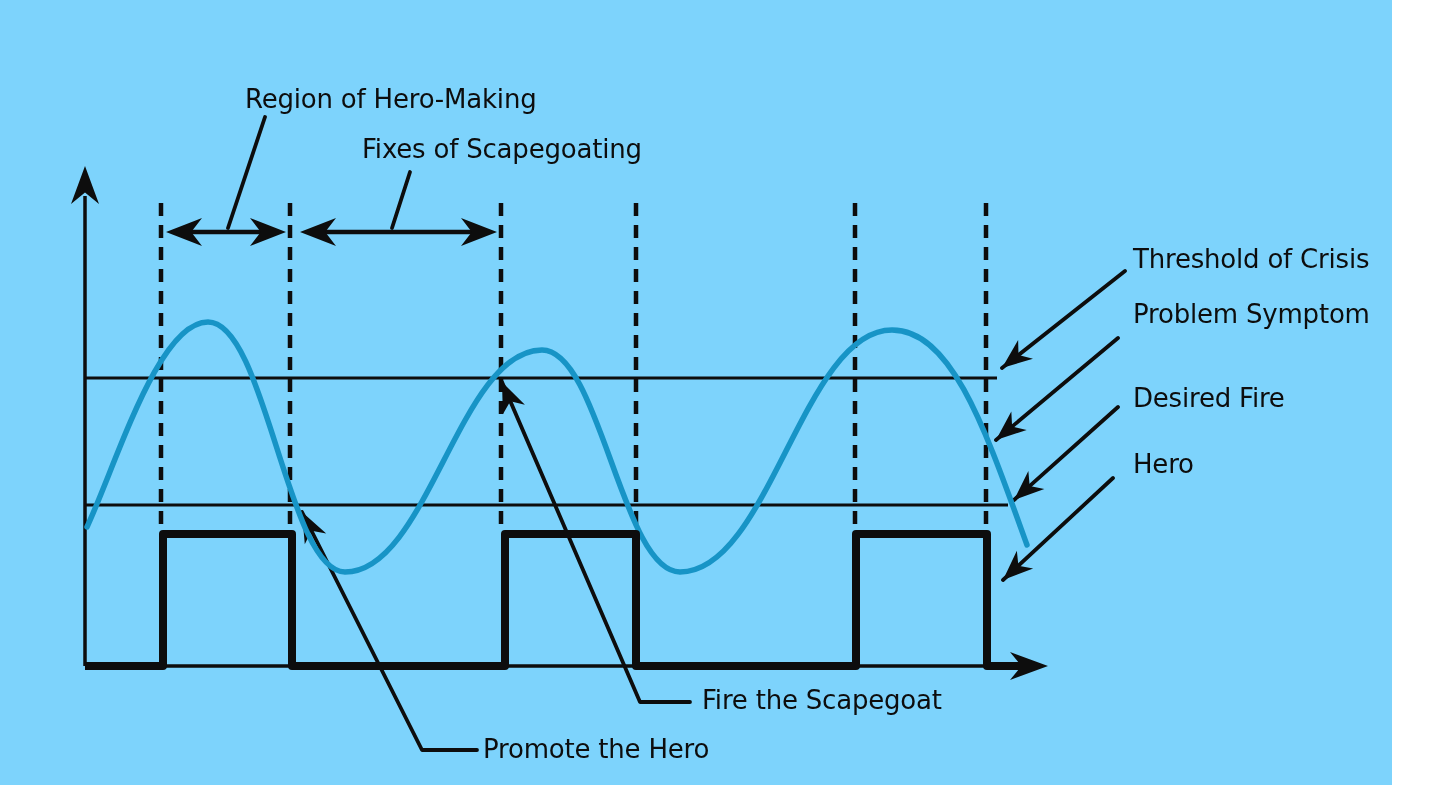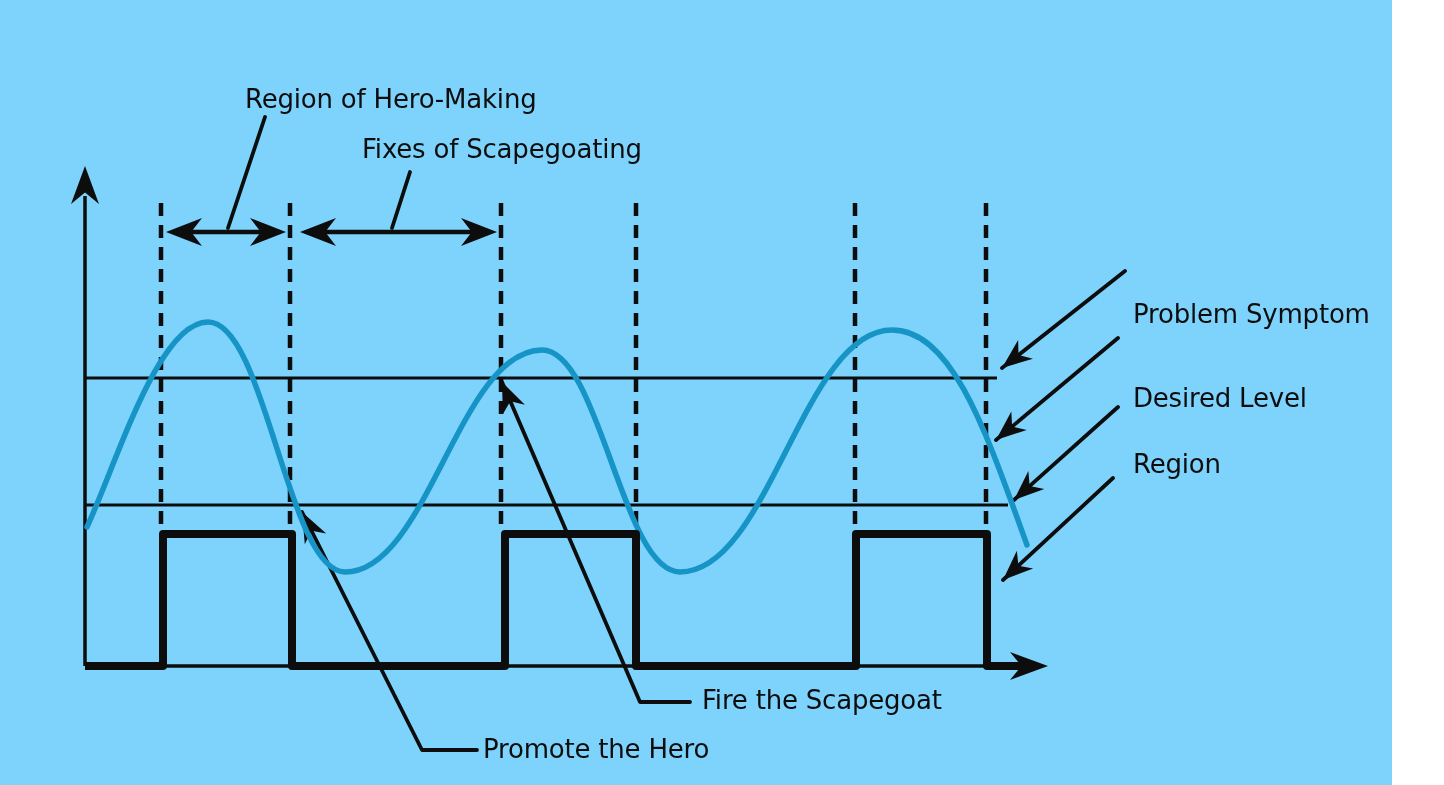--- a/index.html
+++ b/index.html
@@ -45,18 +45,19 @@
       <line x1="85" y1="666" x2="1036" y2="666" stroke="#0d0d0d" stroke-width="3.5"></line>
       <polygon points="0,0 -38,-14 -26.599999999999998,0 -38,14" fill="#0d0d0d" transform="translate(1048,666) rotate(0)"></polygon>
       <line x1="85" y1="666" x2="85" y2="196" stroke="#0d0d0d" stroke-width="3.5"></line>
       <polygon points="0,0 -38,-14 -26.599999999999998,0 -38,14" fill="#0d0d0d" transform="translate(85,166) rotate(-90)"></polygon>
       <path d="M87 527 C117.3 461.4 158.4 322.0 208 322 C265.5 322.0 287.5 572.0 345 572 C427.7 572.0 459.3 350.0 542 350 C600.0 350.0 622.0 572.0 680 572 C769.0 572.0 803.0 330.0 892 330 C952.8 330.0 986.5 433.2 1027 545" fill="none" stroke="#1794c6" stroke-width="5.5" stroke-linecap="round"></path>
       <path d="M85 666 L163 666 L163 534 L292 534 L292 666 L505 666 L505 534 L636 534 L636 666 L856 666 L856 534 L987 534 L987 666 L1033 666" fill="none" stroke="#0d0d0d" stroke-width="8" stroke-linejoin="round" stroke-linecap="butt"></path>
     </svg>
 
   <div class="lbl" style="left:245px;top:85px">Region of Hero-Making</div>
   <div class="lbl" style="left:362px;top:135px">Fixes of Scapegoating</div>
+  <div class="lbl" style="left:1133px;top:245px">Threshold of Crisis</div>
   <div class="lbl" style="left:1133px;top:300px">Problem Symptom</div>
-  <div class="lbl" style="left:1133px;top:384px">Desired Level</div>
-  <div class="lbl" style="left:1133px;top:450px">Region</div>
+  <div class="lbl" style="left:1133px;top:384px">Desired Fire</div>
+  <div class="lbl" style="left:1133px;top:450px">Hero</div>
   <div class="lbl" style="left:483px;top:735px">Promote the Hero</div>
   <div class="lbl" style="left:702px;top:686px">Fire the Scapegoat</div>
 </div>
 
 </body></html>

